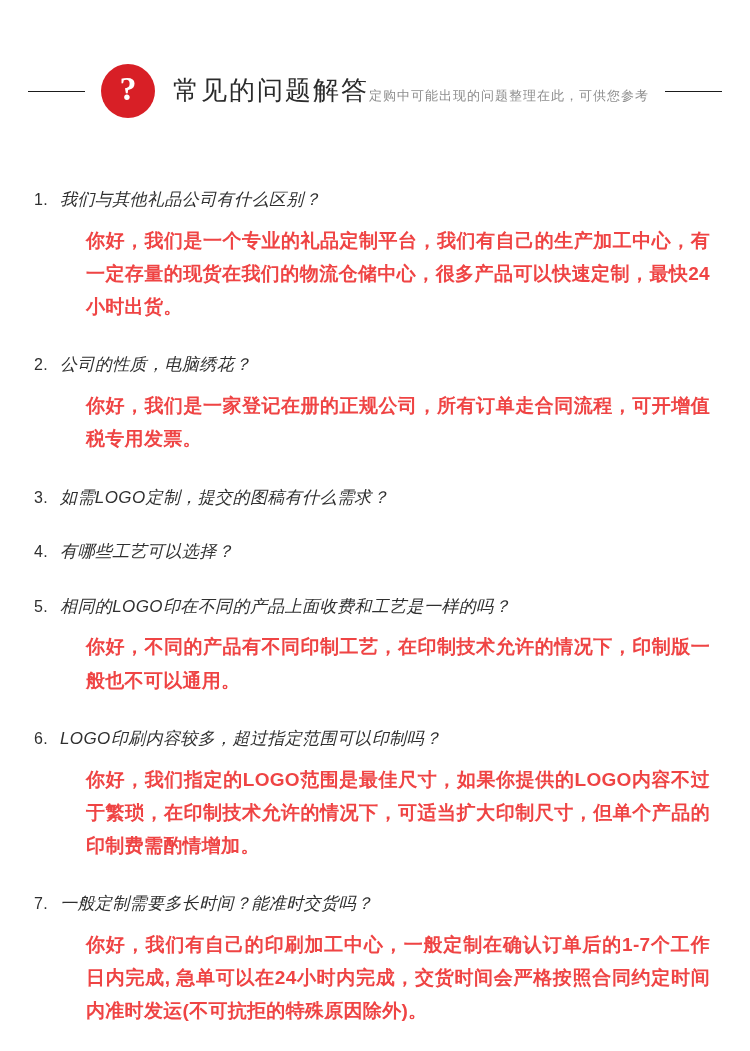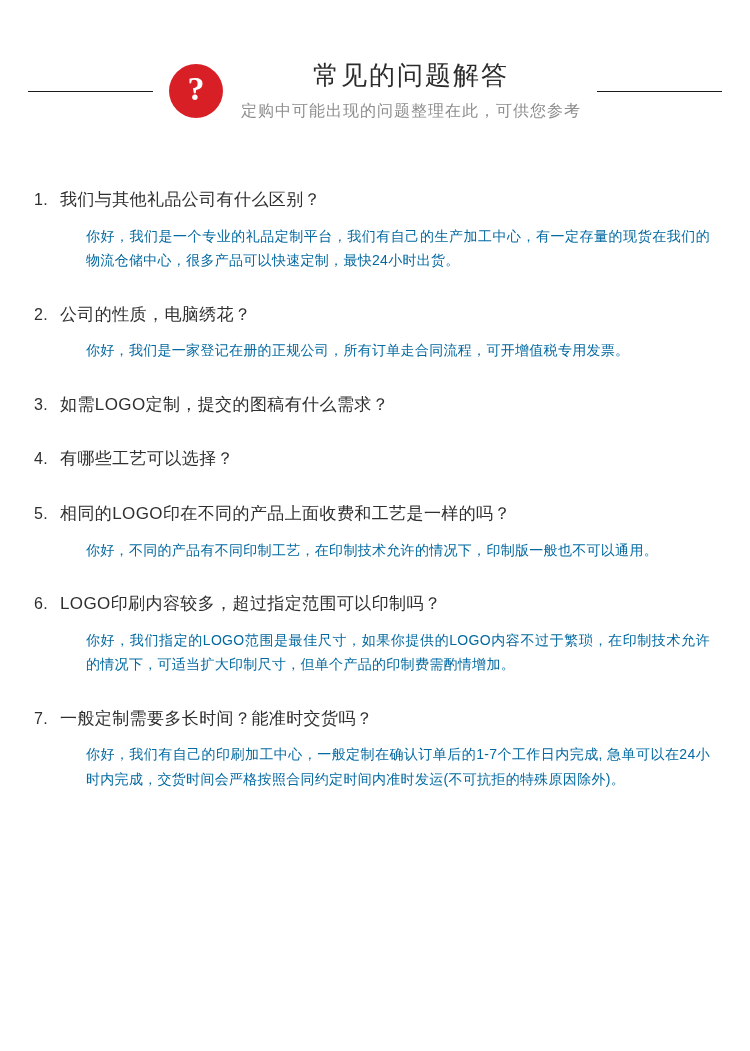--- a/index.html
+++ b/index.html
@@ -57,33 +57,33 @@
     font-weight: bold;
     font-family: "Liberation Serif", serif;
     line-height: 1;
     margin-right: 18px;
     flex: 0 0 auto;
   }
   .q-badge span { transform: translateY(-2px); }
 
   .title-block {
     display: flex;
-    flex-direction: column;
+    flex-direction: row;
     align-items: center;
   }
   .main-title {
     font-size: 26px;
     color: #2b2b2b;
     letter-spacing: 2px;
     line-height: 1.2;
     white-space: nowrap;
   }
   .sub-title {
     margin-top: 10px;
-    font-size: 16px;
+    font-size: 13px;
     color: #8d8d8d;
     letter-spacing: 1px;
     white-space: nowrap;
   }
 
   
   .faq-list {
     margin: 42px 34px 0 34px;
   }
   .faq-item {
@@ -97,30 +97,31 @@
     line-height: 1.45;
     letter-spacing: 0.4px;
   }
   .faq-num {
     flex: 0 0 auto;
     width: 26px;
     text-align: left;
     font-size: 16px;
     color: #2f2f2f;
   }
-  .faq-qtext { flex: 1 1 auto; }
+  .faq-qtext { flex: 1 1 auto; font-style: italic; }
 
   .faq-a {
     margin: 11px 0 0 52px;
-    font-size: 14px;
+    font-size: 19px;
     line-height: 1.75;
-    color: #0369a1;
+    color: #ef4444;
     letter-spacing: 0.3px;
     text-align: justify;
     padding-right: 6px;
+    font-weight: bold;
   }
 </style>
 </head>
 <body>
 
 <div class="page">
 
   <div class="header">
     <div class="rule left"></div>
     <div class="header-center">

